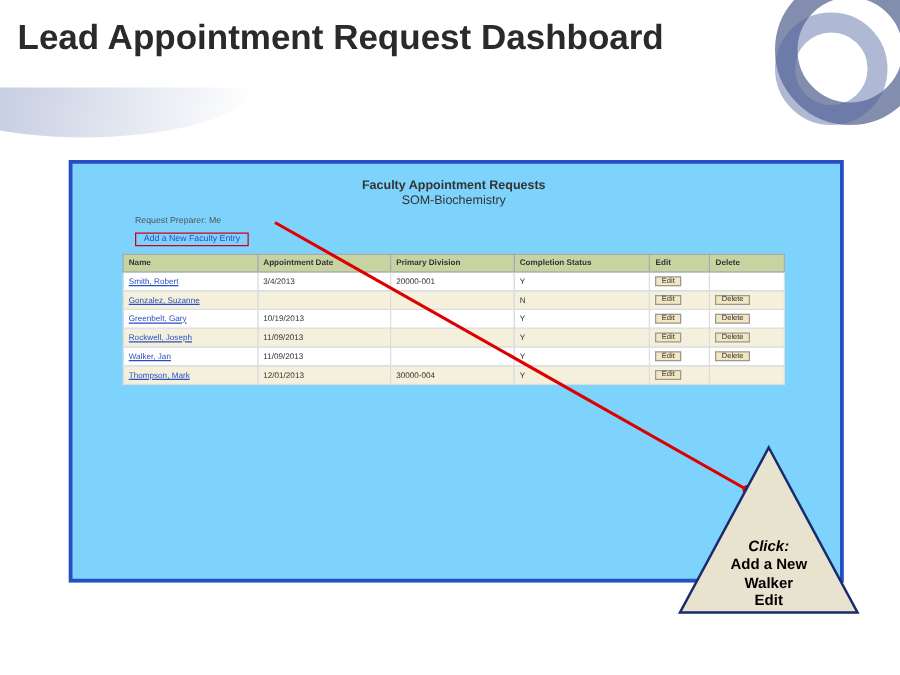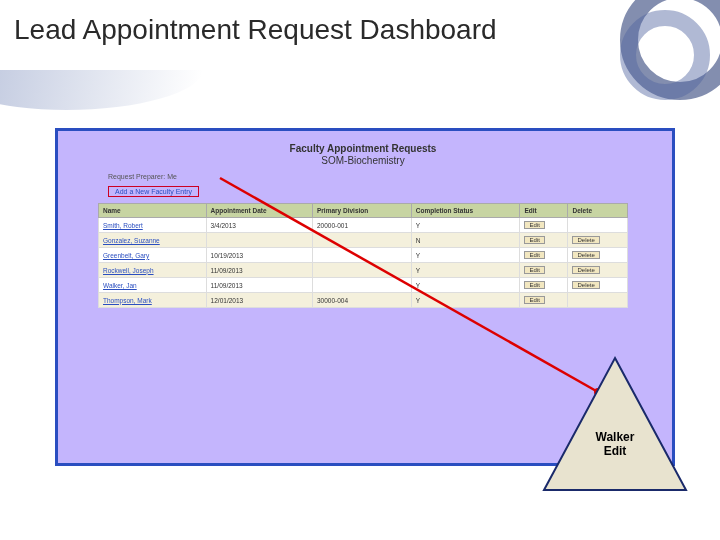--- a/index.html
+++ b/index.html
@@ -1,28 +1,28 @@
 <!DOCTYPE html>
 <html><head>
 <meta charset="utf-8">
 <style>
   * { box-sizing: border-box; margin: 0; padding: 0; }
   html, body { width: 720px; height: 540px; font-family: Arial, sans-serif; background: #fff; overflow: hidden; position: relative; }
 
-  .slide-title { position: absolute; top: 14px; left: 14px; font-size: 28px; color: #2a2a2a; font-weight: 400; }
+  .slide-title { position: absolute; top: 14px; left: 14px; font-size: 28px; color: #2a2a2a; font-weight: 700; }
 
   
   .deco { position: absolute; top: -40px; right: -30px; width: 170px; height: 170px; }
   .ring { position: absolute; border-radius: 50%; border: 18px solid rgba(40,60,120,0.6); }
   .ring.r1 { width: 120px; height: 120px; top: 20px; right: 10px; border-color: rgba(30,50,110,0.55); }
   .ring.r2 { width: 90px; height: 90px; top: 50px; right: 40px; border: 16px solid rgba(80,100,160,0.45); }
   .bluecurve { position: absolute; width: 260px; height: 40px; background: linear-gradient(90deg, rgba(30,60,140,0.8), rgba(30,60,140,0)); top: 70px; left: -60px; border-radius: 0 0 200px 200px/0 0 60px 60px; transform: skewX(-10deg); opacity: 0.4; }
 
   
-  .frame { position: absolute; top: 128px; left: 55px; width: 620px; height: 338px; border: 3px solid #2a4ec0; background: #c4b5fd; }
+  .frame { position: absolute; top: 128px; left: 55px; width: 620px; height: 338px; border: 3px solid #2a4ec0; background: #7dd3fc; }
 
   
   .shot { position: absolute; top: 12px; left: 40px; width: 530px; }
   .shot-header { text-align: center; font-size: 10px; font-weight: 700; color: #333; line-height: 1.2; margin-bottom: 6px; }
   .shot-header .sub { font-weight: 400; }
 
   .meta { font-size: 7px; color: #555; padding-left: 10px; }
   .addbox { display: inline-block; border: 1px solid #c02; padding: 1px 6px; font-size: 7px; color: #2a4ec0; margin: 2px 0 6px 10px; }
 
   .grid { width: 100%; border-collapse: collapse; font-size: 6.5px; color: #333; }
@@ -136,16 +136,18 @@
 <svg class="arrow" width="720" height="540" style="left:0;top:0;">
   <line x1="220" y1="178" x2="598" y2="392" stroke="#d00" stroke-width="2.5"></line>
   <circle cx="598" cy="392" r="4" fill="#d00"></circle>
 </svg>
 
 <div class="tri-wrap">
   <svg class="tri" viewBox="0 0 150 145">
     <polygon points="75,6 146,138 4,138" fill="#e8e3cf" stroke="#1a2a6a" stroke-width="2"></polygon>
   </svg>
   <div class="tri-text">
+    <div class="em">Click:</div>
+    <div class="bld">Add a New</div>
     <div class="bld">Walker</div>
     <div class="bld">Edit</div>
   </div>
 </div>
 
 </body></html>

